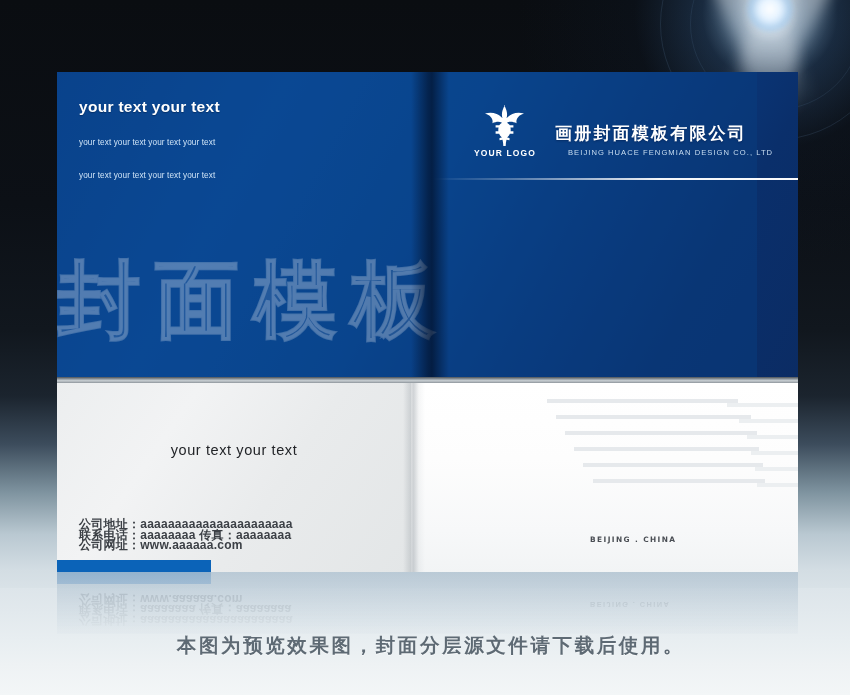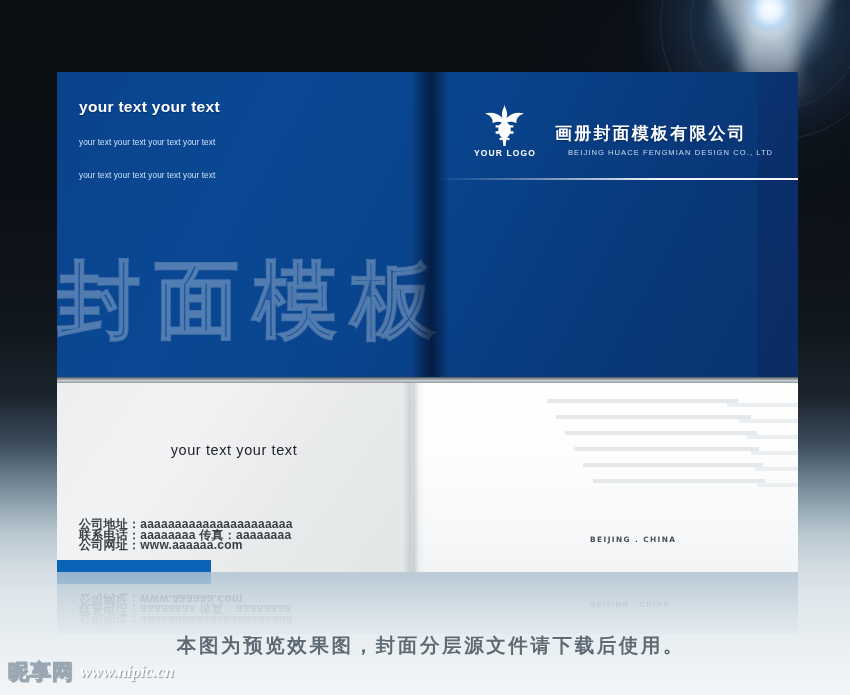--- a/index.html
+++ b/index.html
@@ -261,19 +261,15 @@
         <div class="contact-row">联系电话：aaaaaaaa  传真：aaaaaaaa</div>
         <div class="contact-row">公司网址：www.aaaaaa.com</div>
       </div>
       <div class="r-beijing">BEIJING . CHINA</div>
     </div>
   </div>
   <div class="refl-tint"></div>
 
   <div class="caption">本图为预览效果图，封面分层源文件请下载后使用。</div>
 
-  <div class="nipic">
-    <span class="nipic-cn">昵享网</span>
-    <span class="nipic-url">www.nipic.cn</span>
-  </div>
 
 
 </div>
 
 </body></html>

